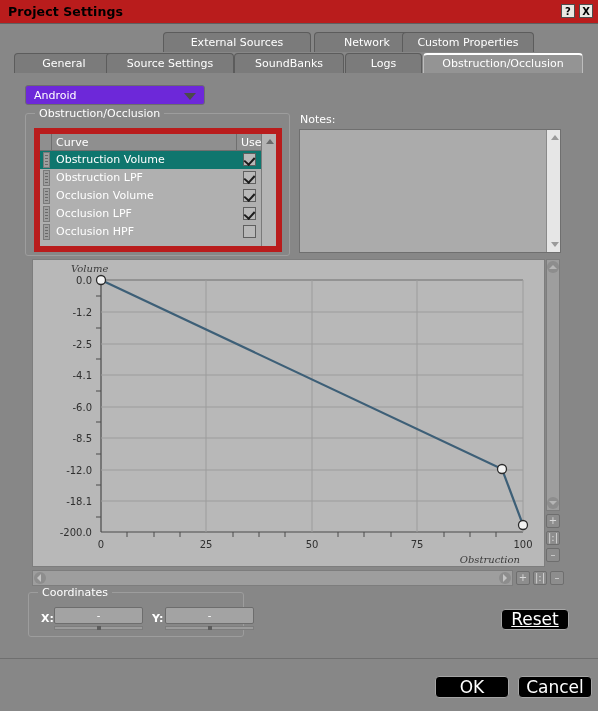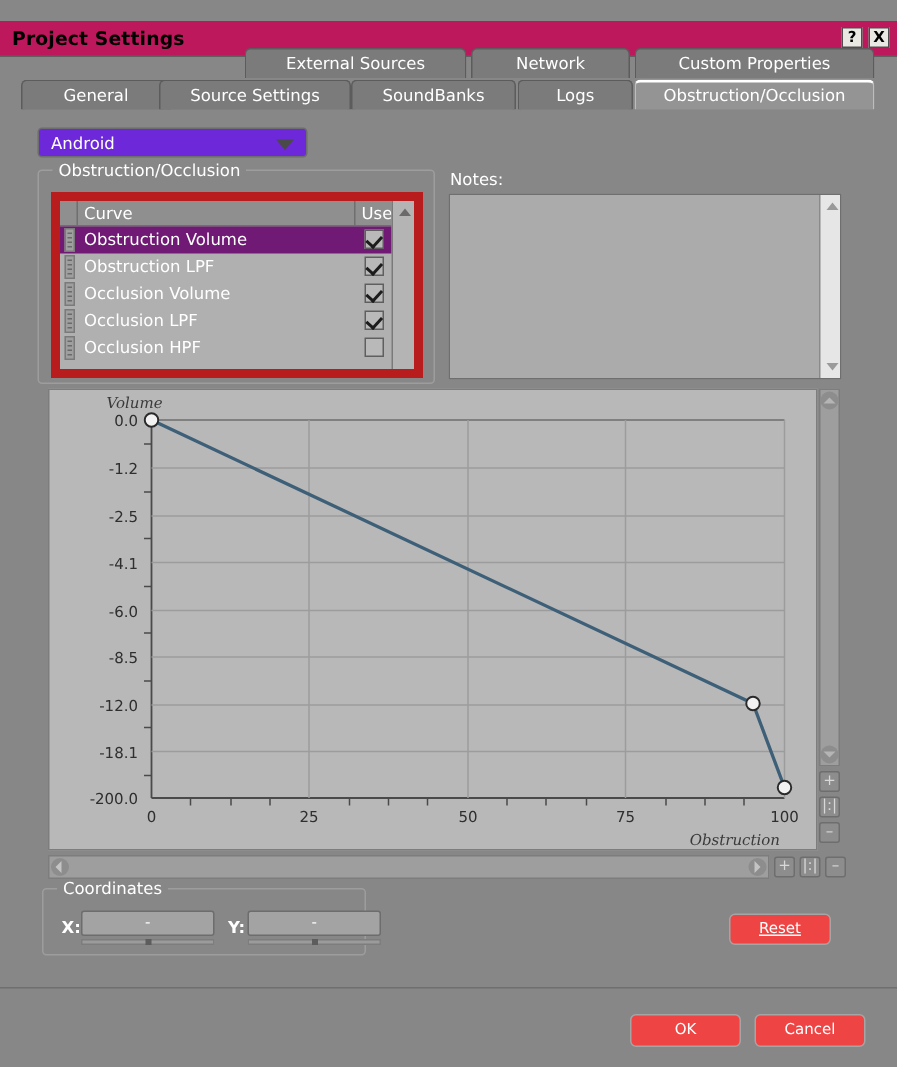--- a/index.html
+++ b/index.html
@@ -13,23 +13,23 @@
     font-family: "DejaVu Sans", sans-serif;
     font-size: 11px;
     color: #ffffff;
     overflow: hidden;
     position: relative;
   }
 
   
   #titlebar {
     position: absolute;
-    left: 0; top: 14px;
+    left: 0; top: 0;
     width: 598px; height: 24px;
-    background: #be185d;
+    background: #b91c1c;
     border-bottom: 1px solid #5f5f5f;
     box-sizing: border-box;
     padding-left: 20px;
   }
   #titlebar .ttl {
     position: absolute;
     left: 8px; top: 4px;
     color: #000000;
     font-weight: bold;
     font-size: 12.5px;
@@ -167,21 +167,21 @@
     position: absolute;
     left: 201px; top: 2px;
     font-size: 11px; color: #ffffff;
   }
   .curve-row {
     position: relative;
     height: 18px;
     box-sizing: border-box;
     cursor: pointer;
   }
-  .curve-row.selected { background: #701a75; padding-left: 47px; }
+  .curve-row.selected { background: #0f766e; padding-left: 47px; }
   .curve-row .grip {
     position: absolute;
     left: 3px; top: 1px;
     width: 7px; height: 16px;
     background: #9f9f9f;
     border: 1px solid #7a7a7a;
     box-sizing: border-box;
   }
   .curve-row .grip i {
     display: block;
@@ -402,28 +402,29 @@
   .coord-slider .knob {
     position: absolute;
     left: 42px; top: -1px;
     width: 4px; height: 4px;
     background: #5d5d5d;
   }
 
   
   .btn {
     position: absolute;
-    background: #ef4444;
+    background: #000000;
     border: 1px solid #a5a5a5;
     border-radius: 4px;
     box-sizing: border-box;
     color: #ffffff;
-    font-size: 10px;
+    font-size: 17px;
     text-align: center;
     cursor: pointer;
+    margin-left: 15px;
   }
   #btn-reset { left: 486px; top: 609px; width: 68px; height: 21px; line-height: 19px; }
   #btn-reset span { text-decoration: underline; }
   #footer-sep {
     position: absolute;
     left: 0; top: 658px; width: 598px; height: 1px;
     background: #6f6f6f;
   }
   #btn-ok     { left: 420px; top: 676px; width: 74px; height: 22px; line-height: 20px; }
   #btn-cancel { left: 503px; top: 676px; width: 74px; height: 22px; line-height: 20px; }
@@ -445,21 +446,21 @@
 
 <div id="titlebar">
   <div class="ttl">Project Settings</div>
   <div class="winbtn" id="btn-help">?</div>
   <div class="winbtn" id="btn-close">X</div>
 </div>
 
 <div id="tabstrip">
   <div class="tab row1" style="left:163px;width:148px">External Sources</div>
   <div class="tab row1" style="left:314px;width:106px">Network</div>
-  <div class="tab row1" style="left:423px;width:160px">Custom Properties</div>
+  <div class="tab row1" style="left:402px;width:132px">Custom Properties</div>
 
   <div class="tab row2" style="left:14px;width:100px">General</div>
   <div class="tab row2" style="left:106px;width:128px">Source Settings</div>
   <div class="tab row2" style="left:234px;width:110px">SoundBanks</div>
   <div class="tab row2" style="left:345px;width:77px">Logs</div>
   <div class="tab row2 active" style="left:423px;width:160px">Obstruction/Occlusion</div>
 </div>
 
 <div id="platform-select">
   <div class="val">Android</div>

